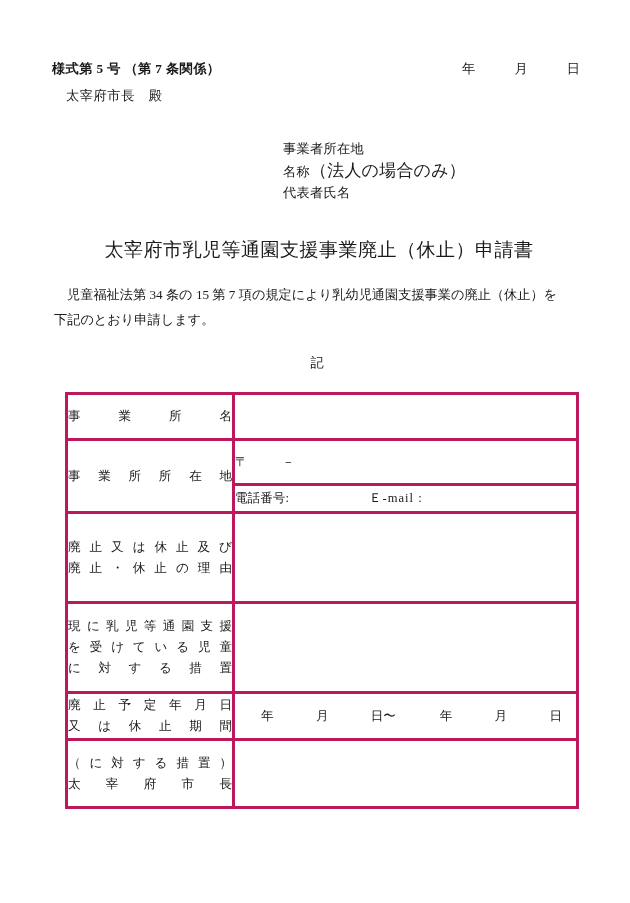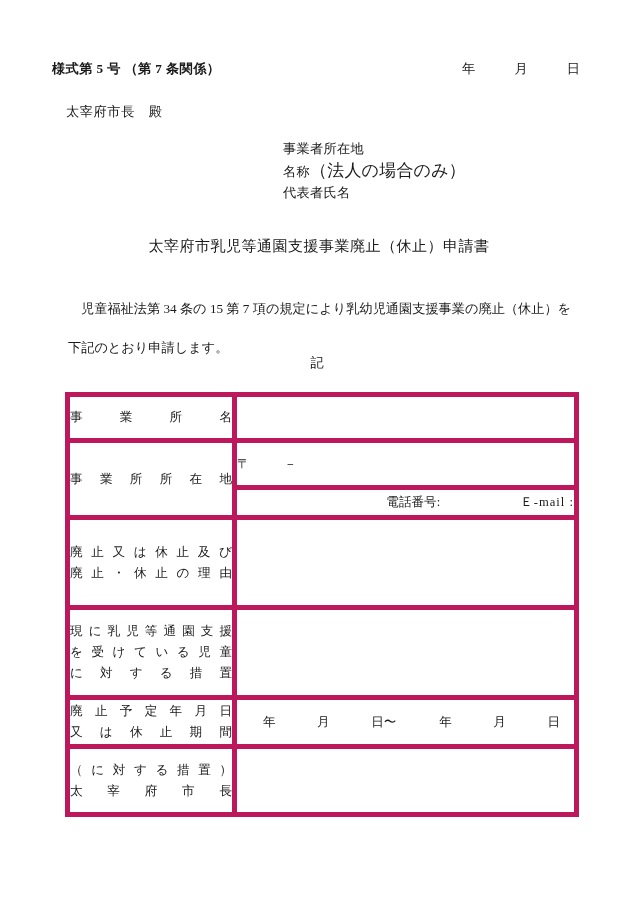--- a/index.html
+++ b/index.html
@@ -39,21 +39,21 @@
     top: 60px;
     width: 118px;
     font-size: 13.2px;
     display: flex;
     justify-content: space-between;
     white-space: nowrap;
   }
   .addressee {
     position: absolute;
     left: 66px;
-    top: 103px;
+    top: 87px;
     font-size: 13.2px;
     letter-spacing: 0.6px;
     white-space: nowrap;
   }
 
   
   .applicant {
     position: absolute;
     left: 283px;
     top: 138px;
@@ -63,37 +63,37 @@
   .applicant div { white-space: nowrap; letter-spacing: 0.3px; }
   .applicant .small { font-size: 17px; letter-spacing: 0.2px; }
 
   
   .doc-title {
     position: absolute;
     left: 0;
     top: 237px;
     width: 630px;
     text-align: center;
-    font-size: 15px;
+    font-size: 19px;
     letter-spacing: 0.5px;
     white-space: nowrap;
     padding-left: 8px;
     box-sizing: border-box;
   }
 
   
   .body-text {
     position: absolute;
     left: 52px;
     top: 281px;
     width: 527px;
     font-size: 13.2px;
     line-height: 23px;
   }
-  .body-text p { margin: 16px; white-space: nowrap; }
+  .body-text p { margin: 2px; white-space: nowrap; }
   .body-text p.indent { text-indent: 13px; }
 
   
   .ki {
     position: absolute;
     left: 0;
     top: 354px;
     width: 630px;
     text-align: center;
     font-size: 13.2px;
@@ -104,42 +104,42 @@
   
   .form-table {
     position: absolute;
     left: 65px;
     top: 392px;
     width: 514px;
     border-collapse: collapse;
     table-layout: fixed;
   }
   .form-table td {
-    border: 5px solid #be185d;
+    border: 3px solid #be185d;
     padding: 0;
     vertical-align: middle;
     font-size: 12.6px;
   }
   .lbl {
     width: 167px;
     padding: 0 10px;
     box-sizing: border-box;
   }
   .lbl .ln {
     display: block;
     text-align: justify;
     text-align-last: justify;
     line-height: 21px;
     white-space: nowrap;
   }
   .val { padding: 4px 8px; box-sizing: border-box; }
 
   .r-name td { height: 46px; }
   .r-addr-top td { height: 42px; }
-  .r-addr-bot td { height: 25px; text-align: right; }
+  .r-addr-bot td { height: 25px; }
   .r-reason td { height: 90px; }
   .r-measure td { height: 90px; }
   .r-period td { height: 44px; }
   .r-property td { height: 68px; }
 
   .postal {
     padding: 6px 8px 0 8px;
     font-size: 12.6px;
     white-space: nowrap;
     letter-spacing: 0.3px;

